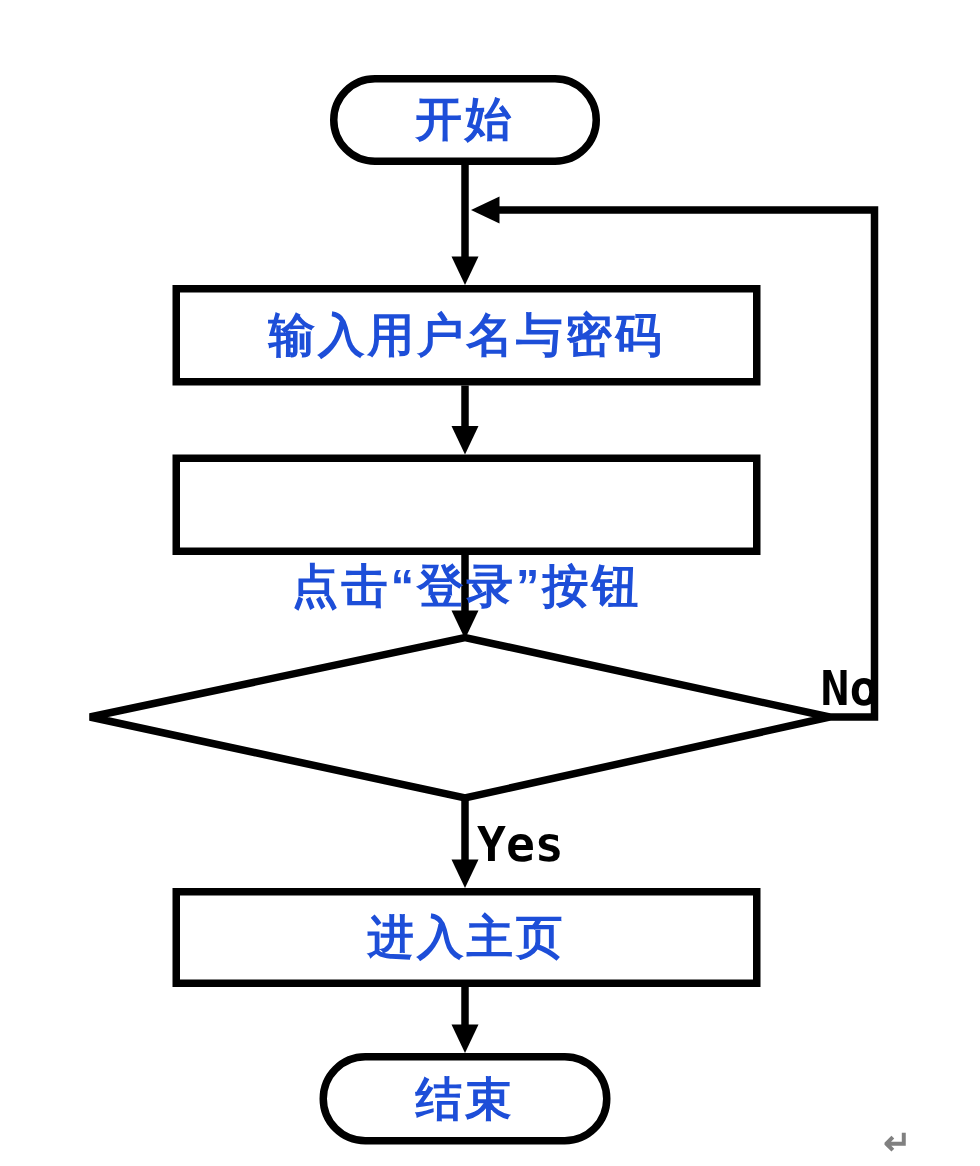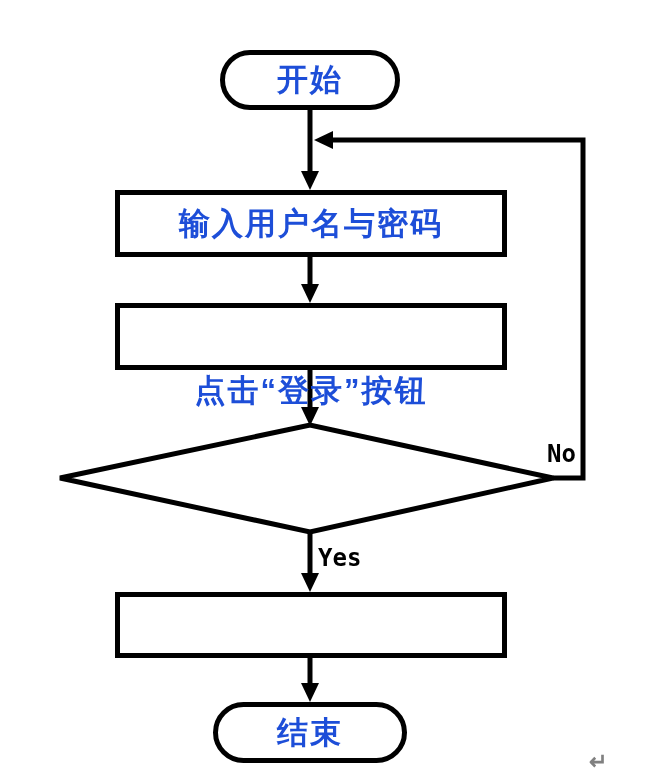--- a/index.html
+++ b/index.html
@@ -29,21 +29,21 @@
     font-size: 31px;
     letter-spacing: 2px;
     color: #1d4ed8;
     white-space: nowrap;
     pointer-events: none;
   }
   .edge-label {
     position: absolute;
     font-family: "DejaVu Sans Mono", monospace;
     font-weight: bold;
-    font-size: 24px;
+    font-size: 32px;
     color: #000000;
     white-space: nowrap;
     pointer-events: none;
   }
   .return-mark {
     position: absolute;
     left: 589px;
     top: 749px;
     font-size: 22px;
     font-weight: bold;
@@ -89,20 +89,21 @@
     <rect x="215.5" y="704.5" width="189" height="56" rx="28" ry="28" fill="#ffffff" stroke="#000000" stroke-width="5"></rect>
   </svg>
 
   <div class="node-label" style="left:220px; top:50px; width:180px; height:60px;">开始</div>
 
   <div class="node-label" style="left:115px; top:190px; width:392px; height:67px;">输入用户名与密码</div>
 
   <div class="node-label" style="left:115px; top:315px; width:392px; height:80px;margin-top:36px;">点击“登录”按钮</div>
 
 
+  <div class="node-label" style="left:115px; top:592px; width:392px; height:66px;">进入主页</div>
 
   <div class="node-label" style="left:213px; top:702px; width:194px; height:61px;">结束</div>
 
   <div class="edge-label" style="left:318px; top:544px;text-align:center;">Yes</div>
 
   <div class="edge-label" style="left:547px; top:440px;">No</div>
 
   <div class="return-mark">↵</div>
 
 </div>

